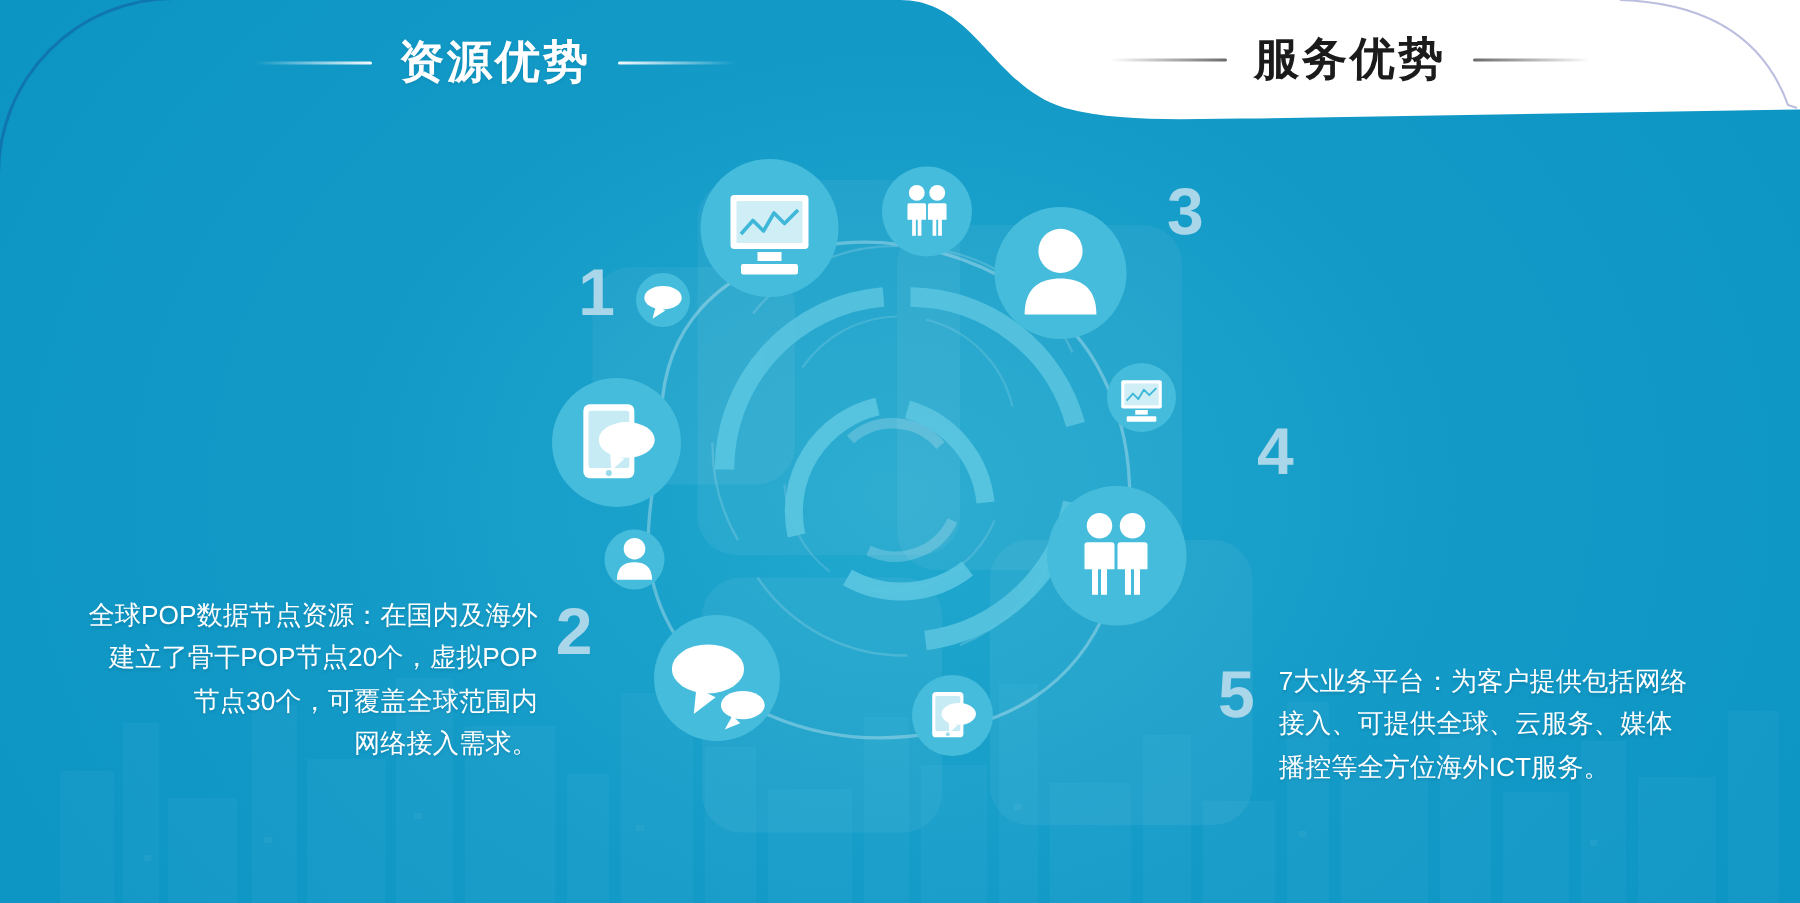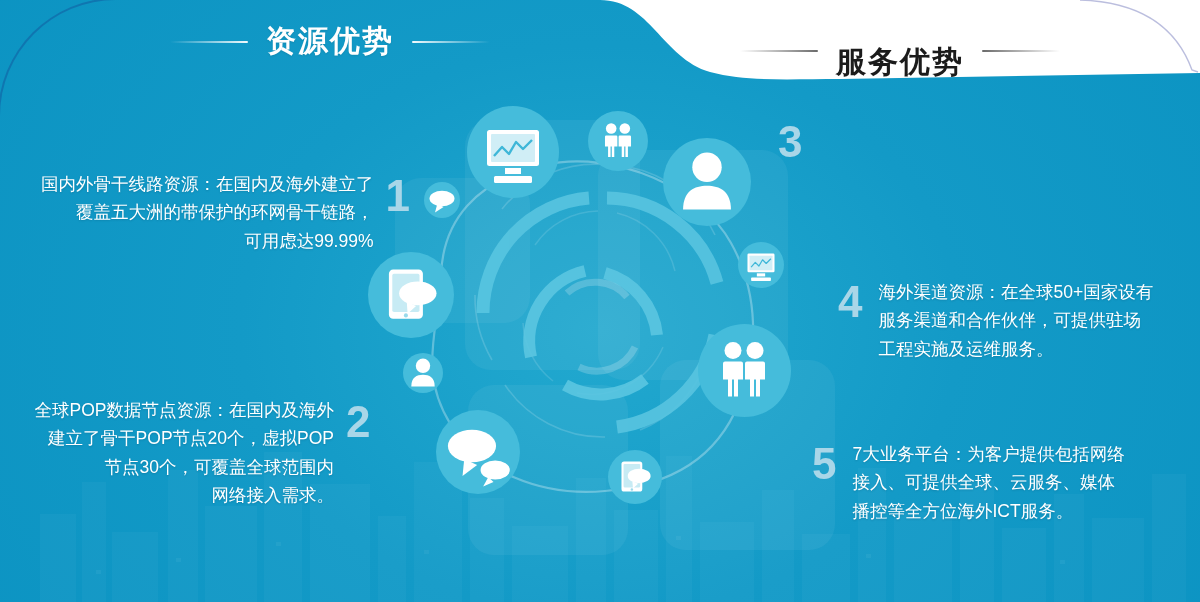--- a/index.html
+++ b/index.html
@@ -35,21 +35,21 @@
   .banner{position:absolute;top:0;right:0;width:620px;height:120px;pointer-events:none;}
   .banner svg{display:block;width:620px;height:120px;}
 
   
   .title{position:absolute;display:flex;align-items:center;gap:18px;}
   .title .tx{font-size:30px;font-weight:700;letter-spacing:2px;white-space:nowrap;}
   .rule{height:2px;width:78px;border-radius:2px;}
   .title.left .tx{color:#ffffff;text-shadow:0 1px 2px rgba(0,0,0,.10);}
   .title.left .rule.a{background:linear-gradient(90deg,rgba(255,255,255,0),rgba(255,255,255,.95));}
   .title.left .rule.b{background:linear-gradient(90deg,rgba(255,255,255,.95),rgba(255,255,255,0));}
-  .title.right .tx{color:#1b1b1b;margin-top:23px;}
+  .title.right .tx{color:#1b1b1b;}
   .title.right .rule.a{background:linear-gradient(90deg,rgba(80,80,80,0),rgba(80,80,80,.85));}
   .title.right .rule.b{background:linear-gradient(90deg,rgba(80,80,80,.85),rgba(80,80,80,0));}
 
   
   .item{position:absolute;display:flex;align-items:flex-start;}
   .num{font-size:44px;font-weight:700;line-height:1;color:#a9d6e8;
        flex:0 0 auto;font-family:"Liberation Sans",sans-serif;}
   .item .body{font-size:17.5px;line-height:1.62;color:#ffffff;white-space:pre-line;
        text-shadow:0 1px 2px rgba(0,40,60,.18);}
   .item.lft{flex-direction:row;}
@@ -272,43 +272,37 @@
 
       <div class="node" style="left:69px;top:97px;width:36px;height:36px;">
         <svg width="36" height="36" viewBox="-18 -18 36 36">
             <use href="#ico-chat-sm" transform="scale(.78)"></use>
           </svg>
       </div>
     </div>
   </div>
 
   <div class="item lft" style="left:10px;top:170px;width:400px;justify-content:flex-end;">
-    <div class="body">国内外骨干线路资源：在国内及海外建立了
-覆盖五大洲的带保护的环网骨干链路，
-可用虑达99.99%</div>
     <div class="num">1</div>
   </div>
 
-  <div class="item lft" style="left:10px;top:396px;width:385px;justify-content:center;">
+  <div class="item lft" style="left:10px;top:396px;width:385px;justify-content:flex-end;">
     <div class="body">全球POP数据节点资源：在国内及海外
 建立了骨干POP节点20个，虚拟POP
 节点30个，可覆盖全球范围内
 网络接入需求。</div>
     <div class="num">2</div>
   </div>
 
   <div class="item rgt" style="left:778px;top:118px;width:420px;">
     <div class="num">3</div>
   </div>
 
   <div class="item rgt" style="left:838px;top:278px;width:360px;">
     <div class="num">4</div>
-    <div class="body">海外渠道资源：在全球50+国家设有
-服务渠道和合作伙伴，可提供驻场
-工程实施及运维服务。</div>
   </div>
 
   <div class="item rgt" style="left:812px;top:440px;width:385px;">
     <div class="num">5</div>
     <div class="body">7大业务平台：为客户提供包括网络
 接入、可提供全球、云服务、媒体
 播控等全方位海外ICT服务。</div>
   </div>
 
 </div>

